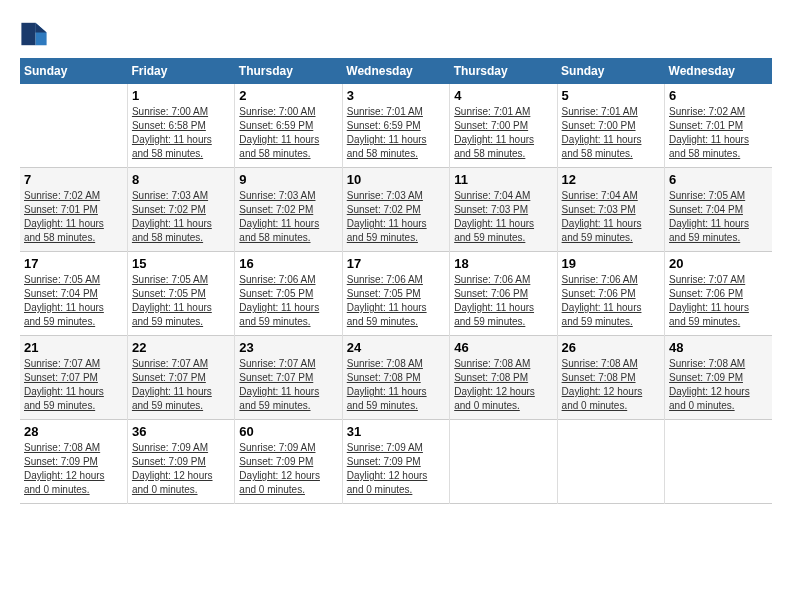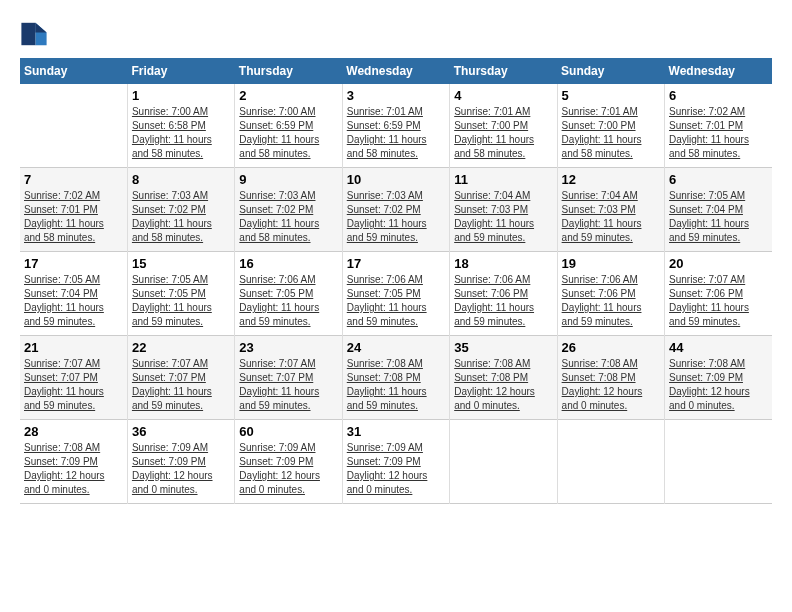--- a/index.html
+++ b/index.html
@@ -219,29 +219,29 @@
         </td>
         <td>
           <span class="day-num">23</span>
           <div class="day-info">Sunrise: 7:07 AM<br>Sunset: 7:07 PM<br>Daylight: 11 hours and 59 minutes.</div>
         </td>
         <td>
           <span class="day-num">24</span>
           <div class="day-info">Sunrise: 7:08 AM<br>Sunset: 7:08 PM<br>Daylight: 11 hours and 59 minutes.</div>
         </td>
         <td>
-          <span class="day-num">35</span>
+          <span class="day-num">46</span>
           <div class="day-info">Sunrise: 7:08 AM<br>Sunset: 7:08 PM<br>Daylight: 12 hours and 0 minutes.</div>
         </td>
         <td>
           <span class="day-num">26</span>
           <div class="day-info">Sunrise: 7:08 AM<br>Sunset: 7:08 PM<br>Daylight: 12 hours and 0 minutes.</div>
         </td>
         <td>
-          <span class="day-num">44</span>
+          <span class="day-num">48</span>
           <div class="day-info">Sunrise: 7:08 AM<br>Sunset: 7:09 PM<br>Daylight: 12 hours and 0 minutes.</div>
         </td>
       </tr>
       <tr>
         <td>
           <span class="day-num">28</span>
           <div class="day-info">Sunrise: 7:08 AM<br>Sunset: 7:09 PM<br>Daylight: 12 hours and 0 minutes.</div>
         </td>
         <td>
           <span class="day-num">36</span>

